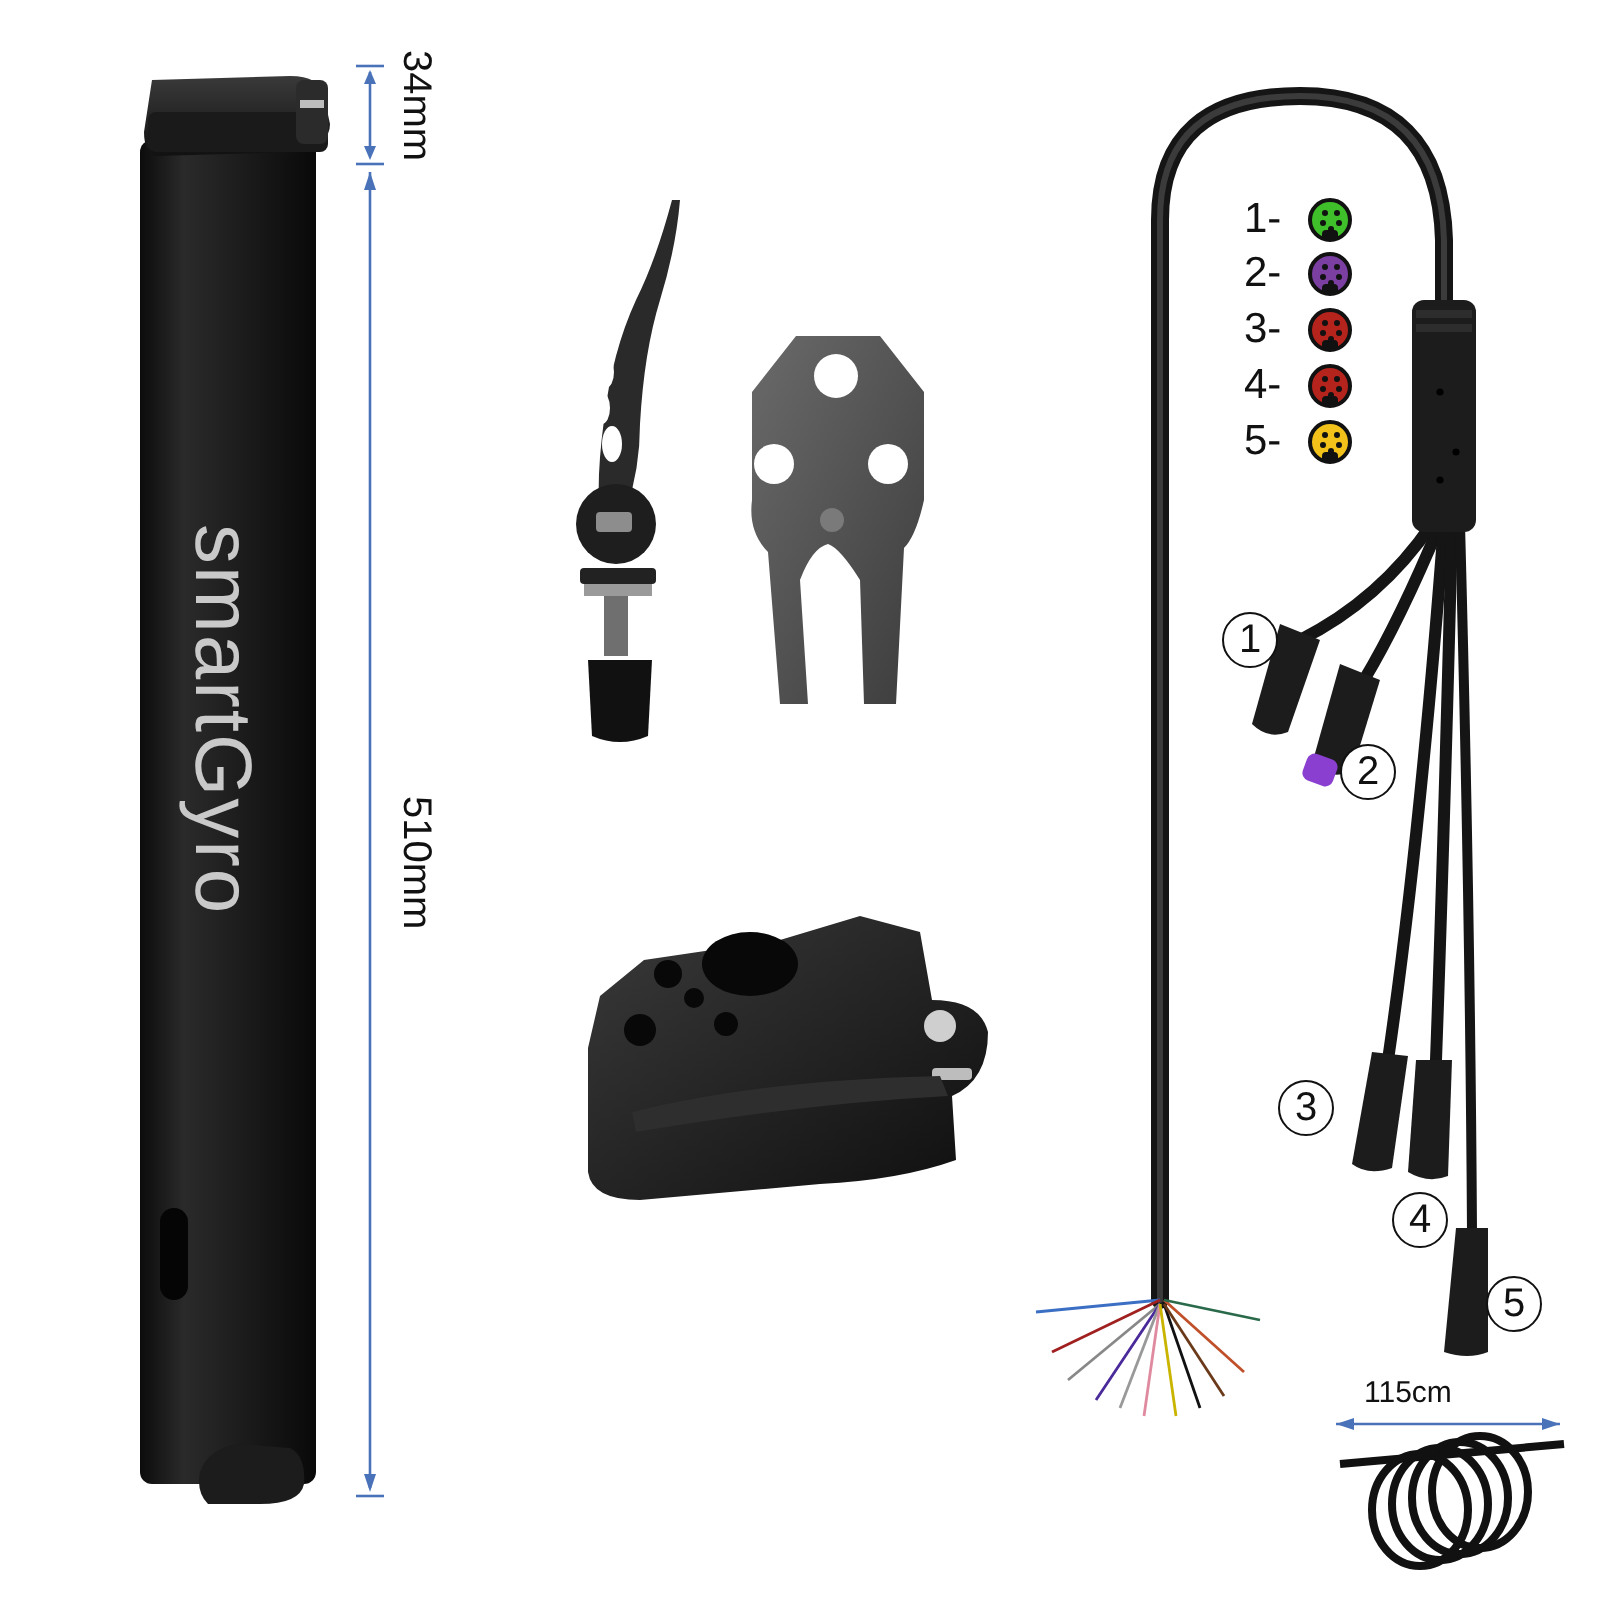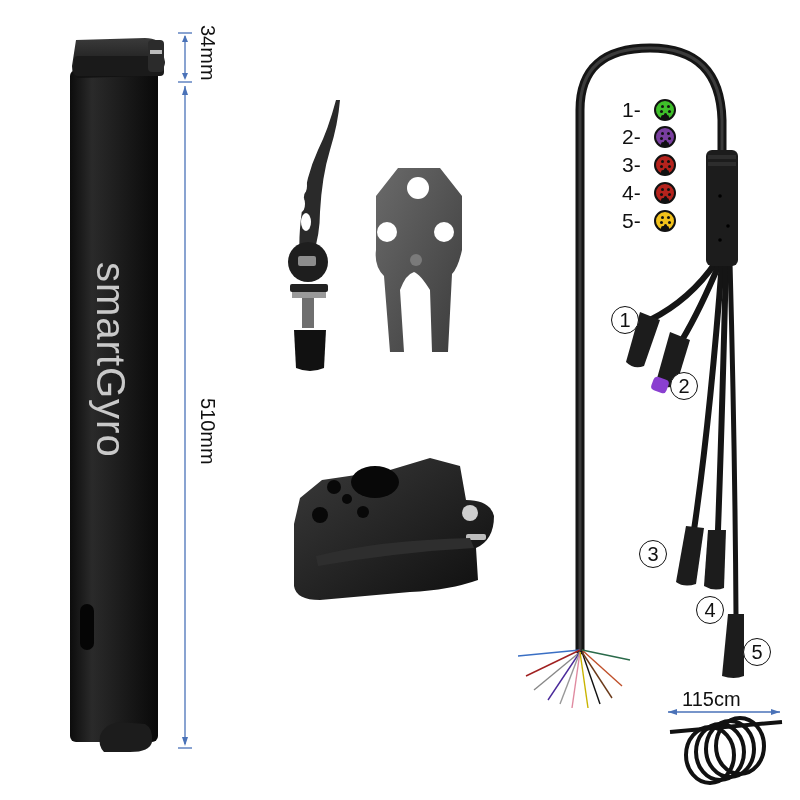--- a/index.html
+++ b/index.html
@@ -7,21 +7,21 @@
   svg{position:absolute;left:0;top:0;}
   .vtext{position:absolute;transform-origin:left top;transform:rotate(90deg);white-space:nowrap;font-family:"Liberation Sans",sans-serif;}
   .dim-label{font-size:20px;color:#111;}
   .brand{font-size:40px;color:#c9c9c9;letter-spacing:1px;}
   .legend-row{position:absolute;left:622px;display:flex;align-items:center;height:26px;}
   .legend-num{font-size:21px;width:32px;color:#111;}
   .conn-dot{width:22px;height:22px;border-radius:50%;border:2px solid #111;box-sizing:border-box;position:relative;}
   .conn-dot::before{content:"";position:absolute;left:50%;bottom:-1px;width:8px;height:5px;margin-left:-4px;background:#111;border-radius:2px 2px 0 0;}
   .conn-dot::after{content:"";position:absolute;left:5px;top:4px;width:3px;height:3px;background:#111;border-radius:50%;box-shadow:6px 0 0 #111,-1px 5px 0 #111,7px 5px 0 #111,3px 8px 0 #111;}
   .circ-num{position:absolute;width:28px;height:28px;border:1.5px solid #111;border-radius:50%;box-sizing:border-box;display:flex;align-items:center;justify-content:center;font-size:20px;background:#fff;}
-  .cable-len{position:absolute;left:682px;top:688px;font-size:20px;}
+  .cable-len{position:absolute;left:682px;top:688px;font-size:15px;}
 </style>
 </head>
 <body>
 
 <svg width="800" height="800">
   <defs>
     <linearGradient id="tubeGrad" x1="0" x2="1" y1="0" y2="0">
       <stop offset="0" stop-color="#0c0c0c"></stop>
       <stop offset="0.25" stop-color="#2a2a2a"></stop>
       <stop offset="0.55" stop-color="#1d1d1d"></stop>

